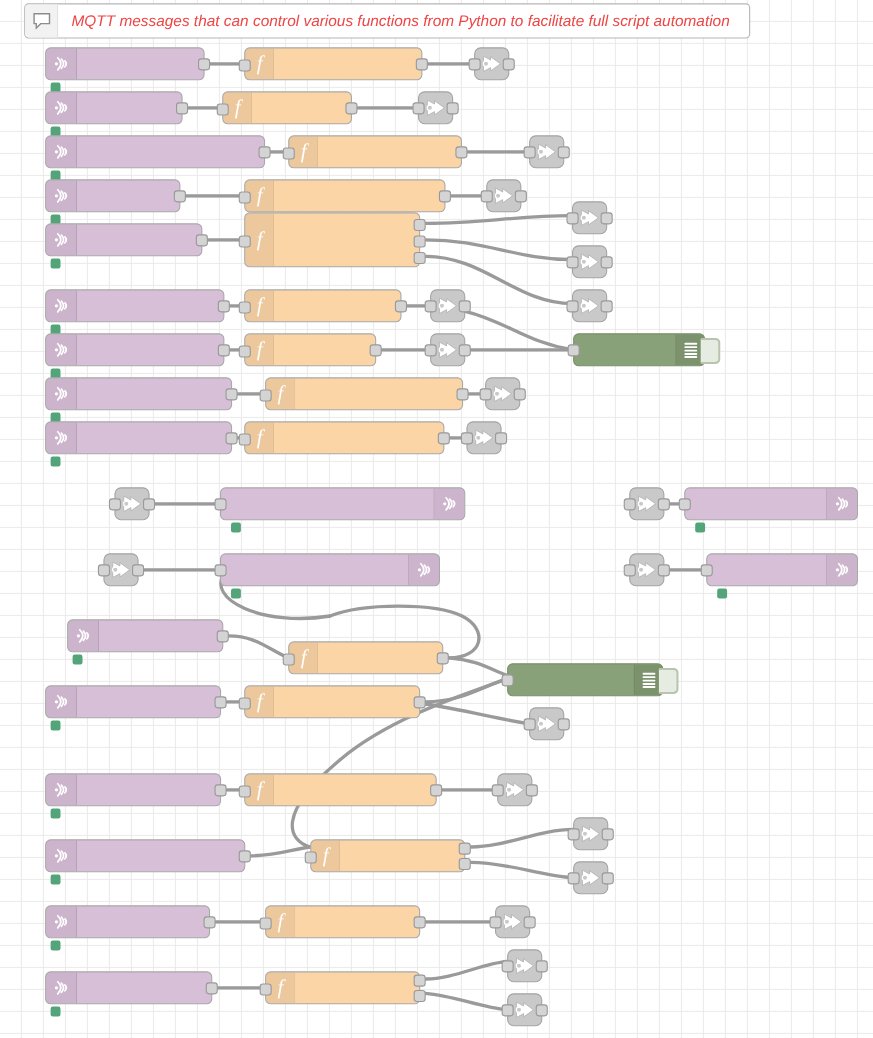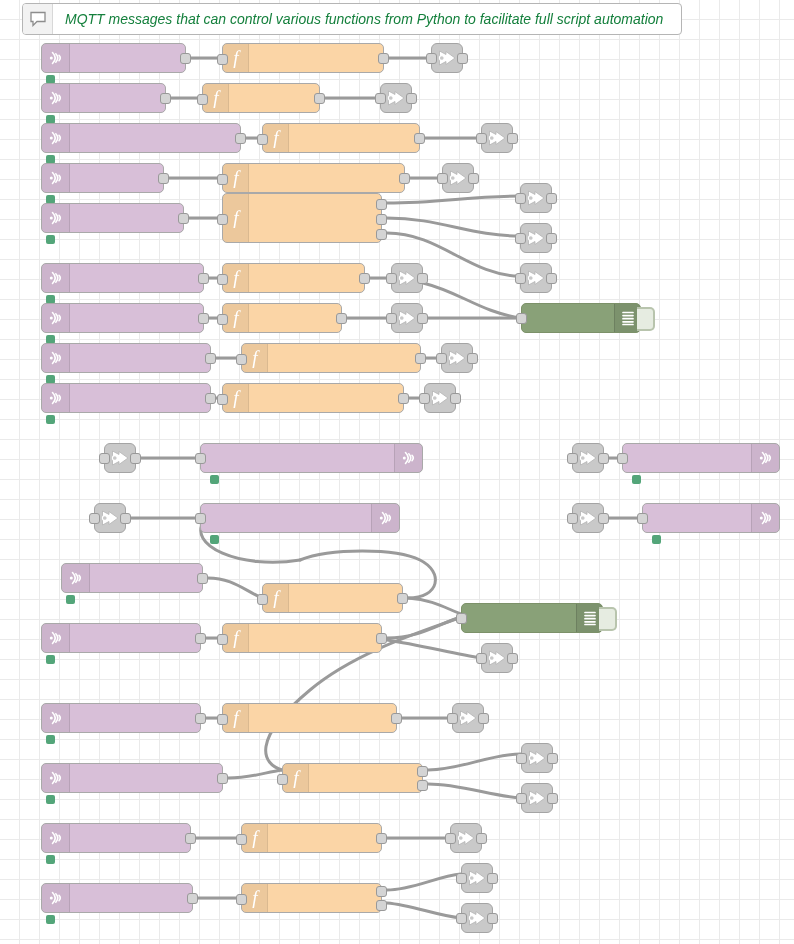--- a/index.html
+++ b/index.html
@@ -149,21 +149,21 @@
     background: #f2f2f2;
     border-right: 1px solid #d8d8d8;
     border-radius: 3px 0 0 3px;
     display: flex; align-items: center; justify-content: center;
   }
   .comment .ctext {
     flex: 1 1 auto;
     display: flex; align-items: center;
     font-size: 14px;
     font-style: italic;
-    color: #15803d;
+    color: #ef4444;
     padding: 0 12px;
     white-space: nowrap;
   }
   
   .port {
     position: absolute;
     width: 11px; height: 11px;
     background: #d4d4d4;
     border: 1px solid #999;
     border-radius: 3px;

